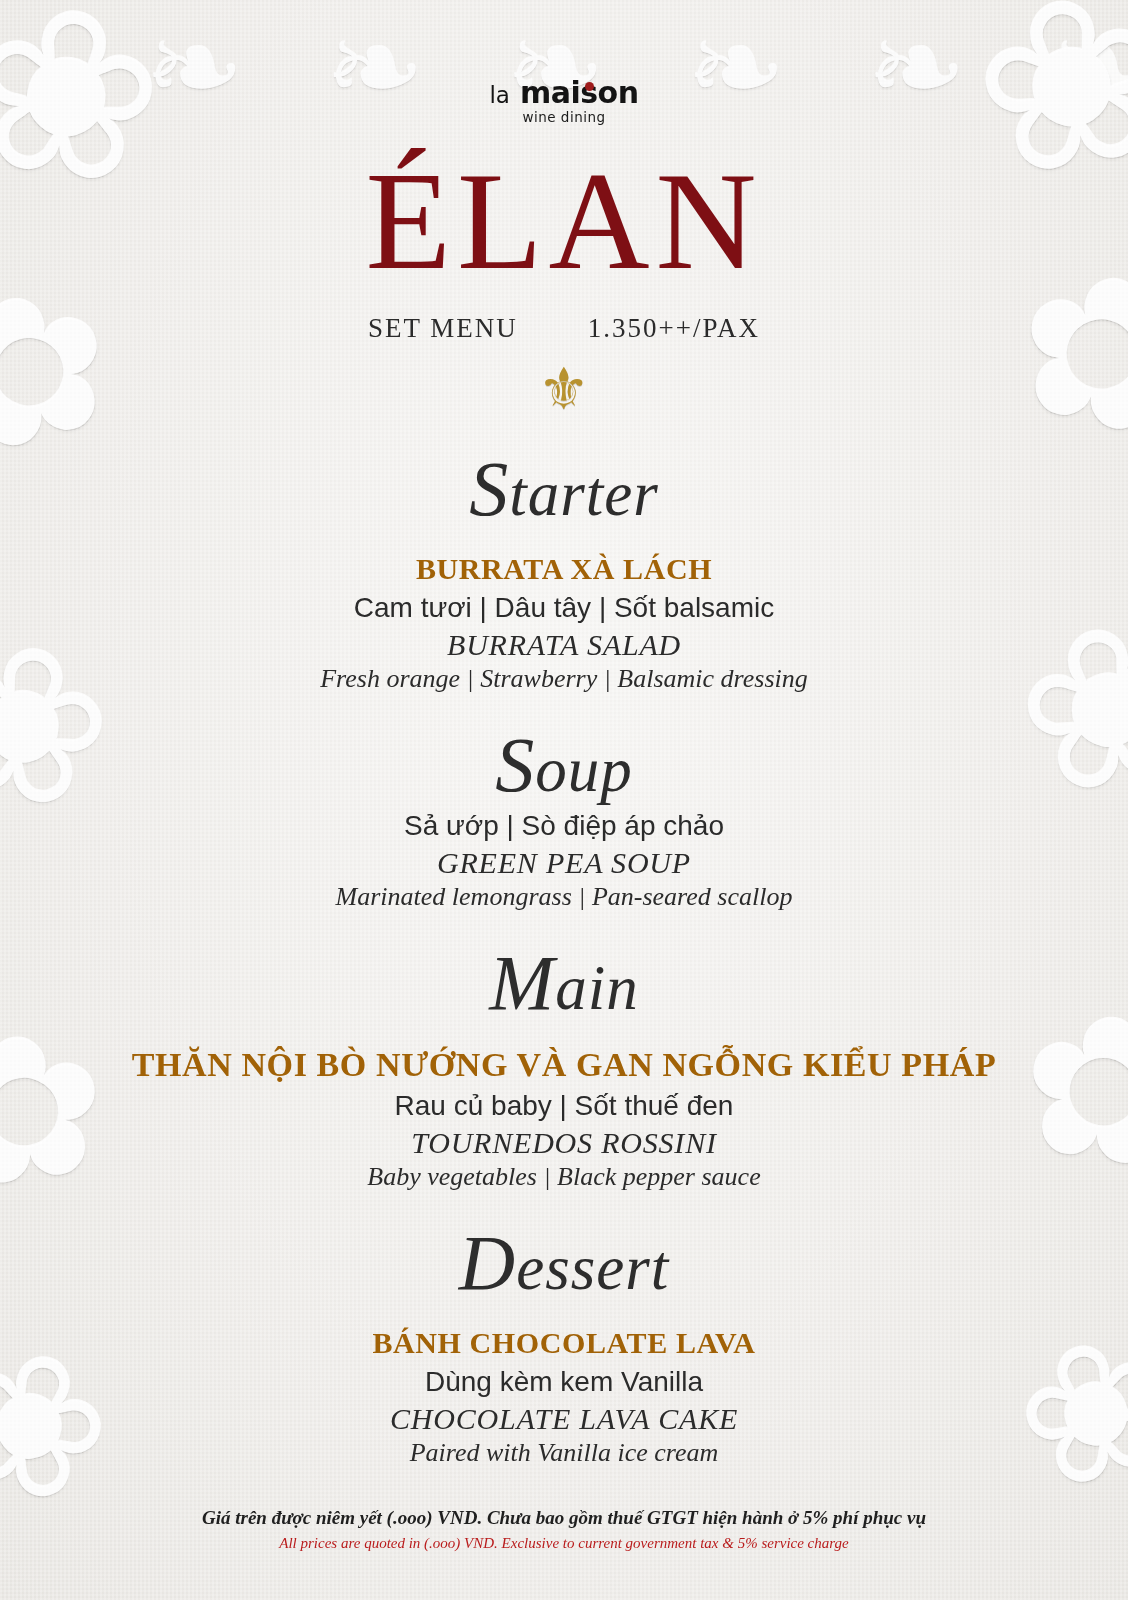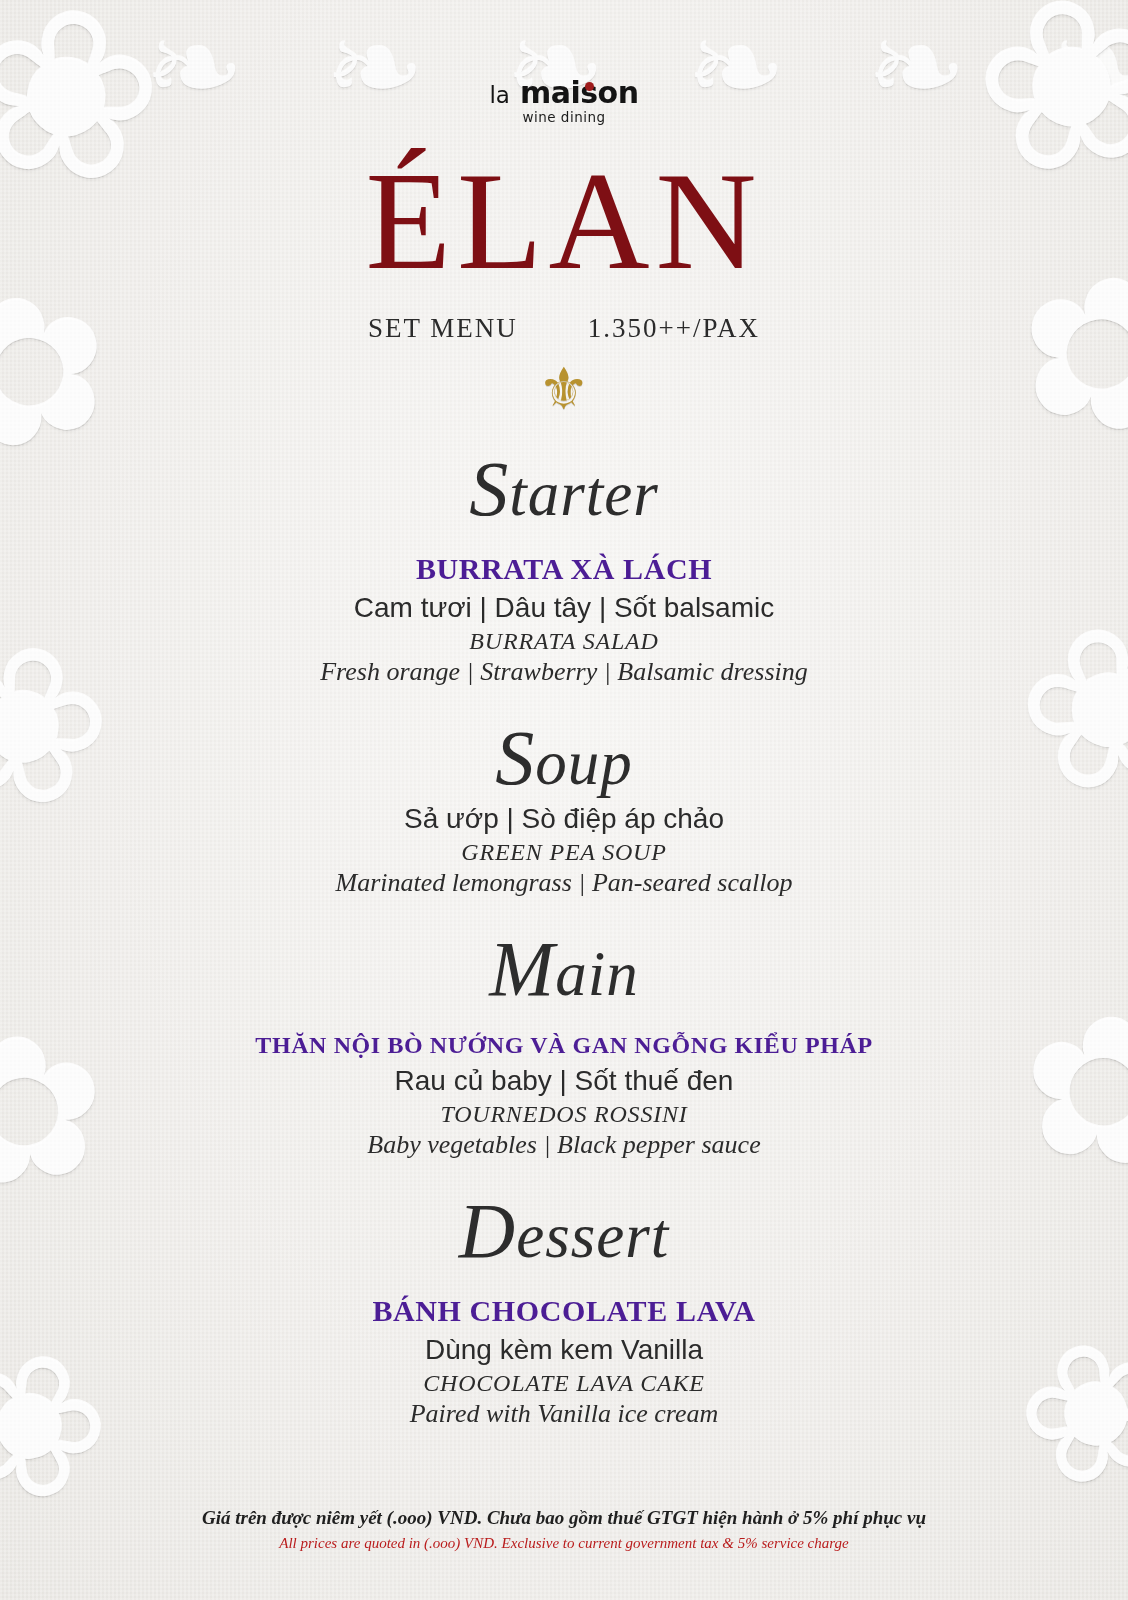--- a/index.html
+++ b/index.html
@@ -144,33 +144,33 @@
     letter-spacing: 1px;
   }
   .course-name .cap { font-size: 78px; }
 
   .dish-vn-name {
     margin-top: 24px;
     font-family: "Liberation Serif", serif;
     font-weight: bold;
     font-size: 30px;
     letter-spacing: 0.6px;
-    color: #4c1d95;
+    color: #a16207;
   }
   .dish-vn-desc {
     margin-top: 6px;
     font-family: Liberation Sans, sans-serif;
     font-size: 28px;
     color: #2b2b2b;
   }
   .dish-en-name {
     margin-top: 4px;
     font-family: "Liberation Serif", serif;
     font-style: italic;
-    font-size: 24px;
+    font-size: 30px;
     letter-spacing: 0.8px;
     color: #2b2b2b;
   }
   .dish-en-desc {
     margin-top: 2px;
     font-family: "Liberation Serif", serif;
     font-style: italic;
     font-size: 26px;
     color: #2b2b2b;
   }
@@ -191,21 +191,21 @@
     color: #1f1f1f;
   }
   .footer-en {
     margin-top: 6px;
     font-family: "Liberation Serif", serif;
     font-style: italic;
     font-size: 15px;
     color: #b91c1c;
   }
 
-  .main-course .dish-vn-name { font-size: 24px; }
+  .main-course .dish-vn-name { font-size: 34px; }
 </style>
 </head>
 <body>
 
 <div class="bg-wrap">
   <div class="emboss swirl-top">❧❧❧❧❧❧❧</div>
   <div class="emboss vine-top-left">❀</div>
   <div class="emboss vine-top-right">❀</div>
   <div class="emboss vine-left-1">✿</div>
   <div class="emboss vine-left-2">❀</div>

